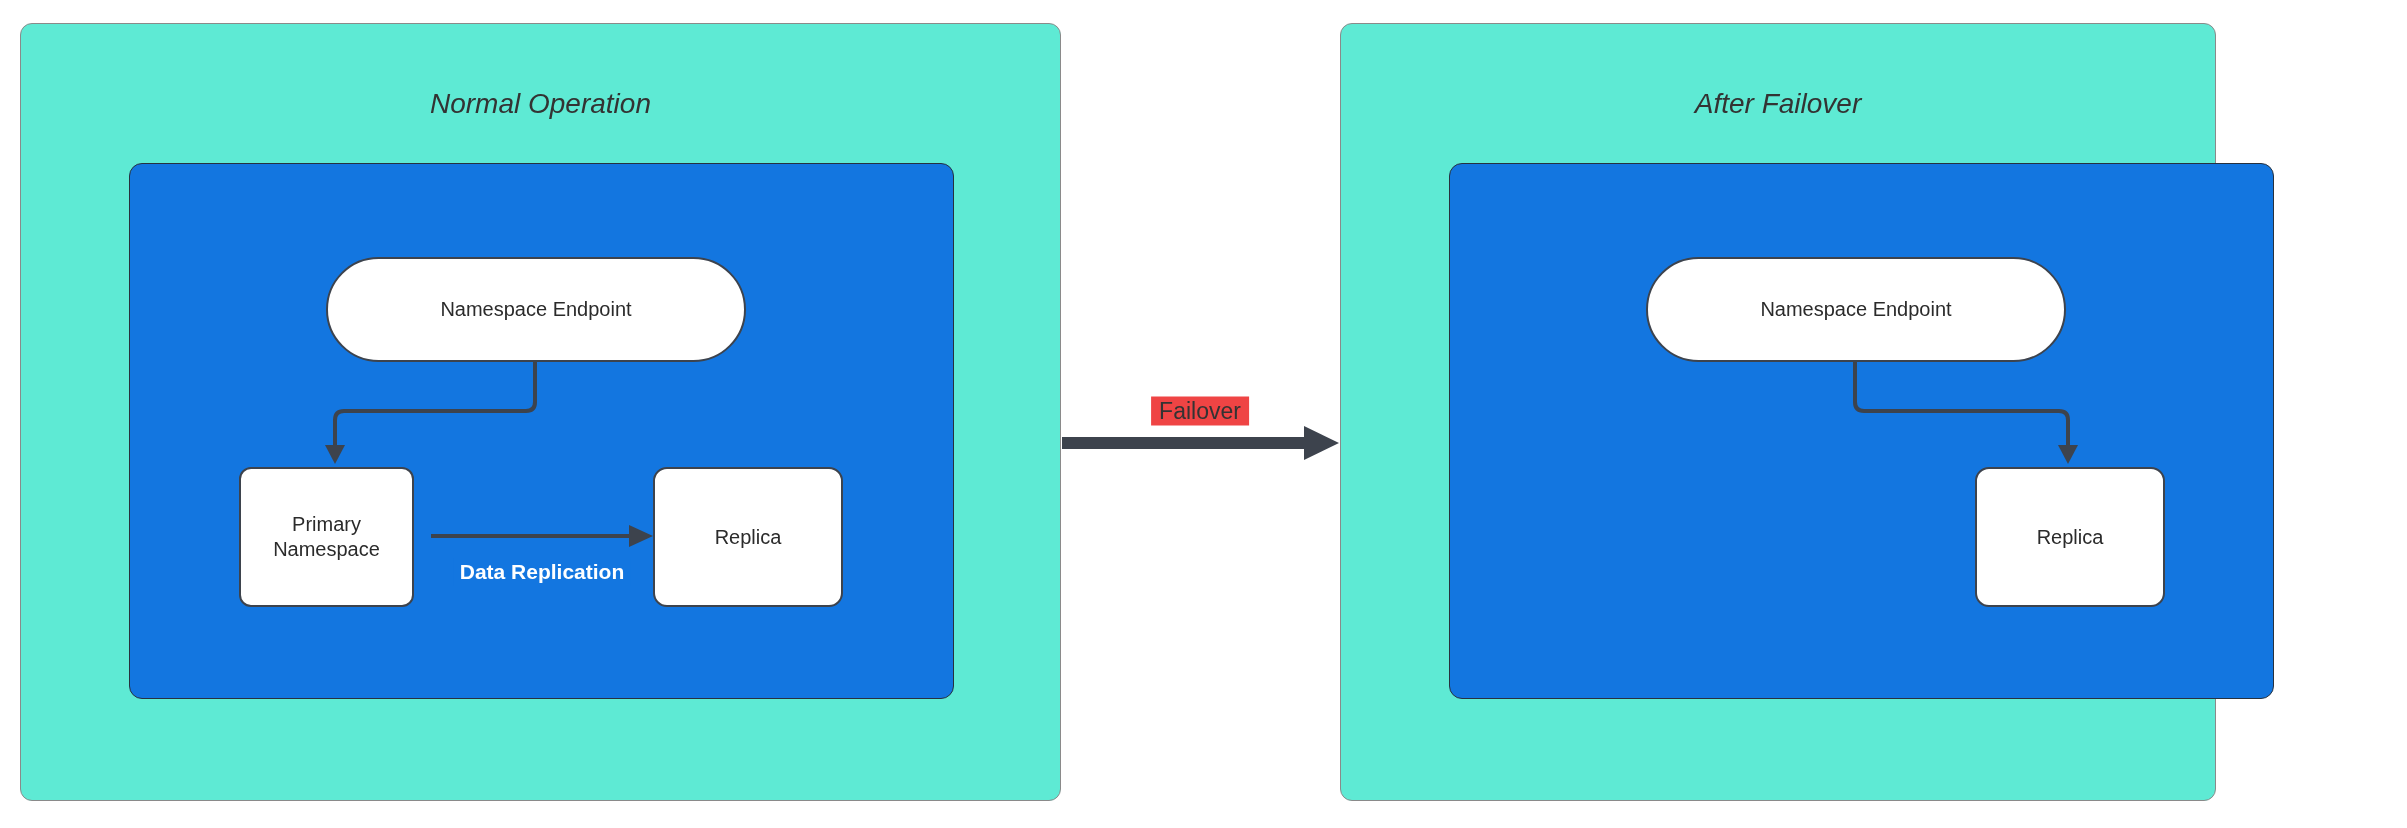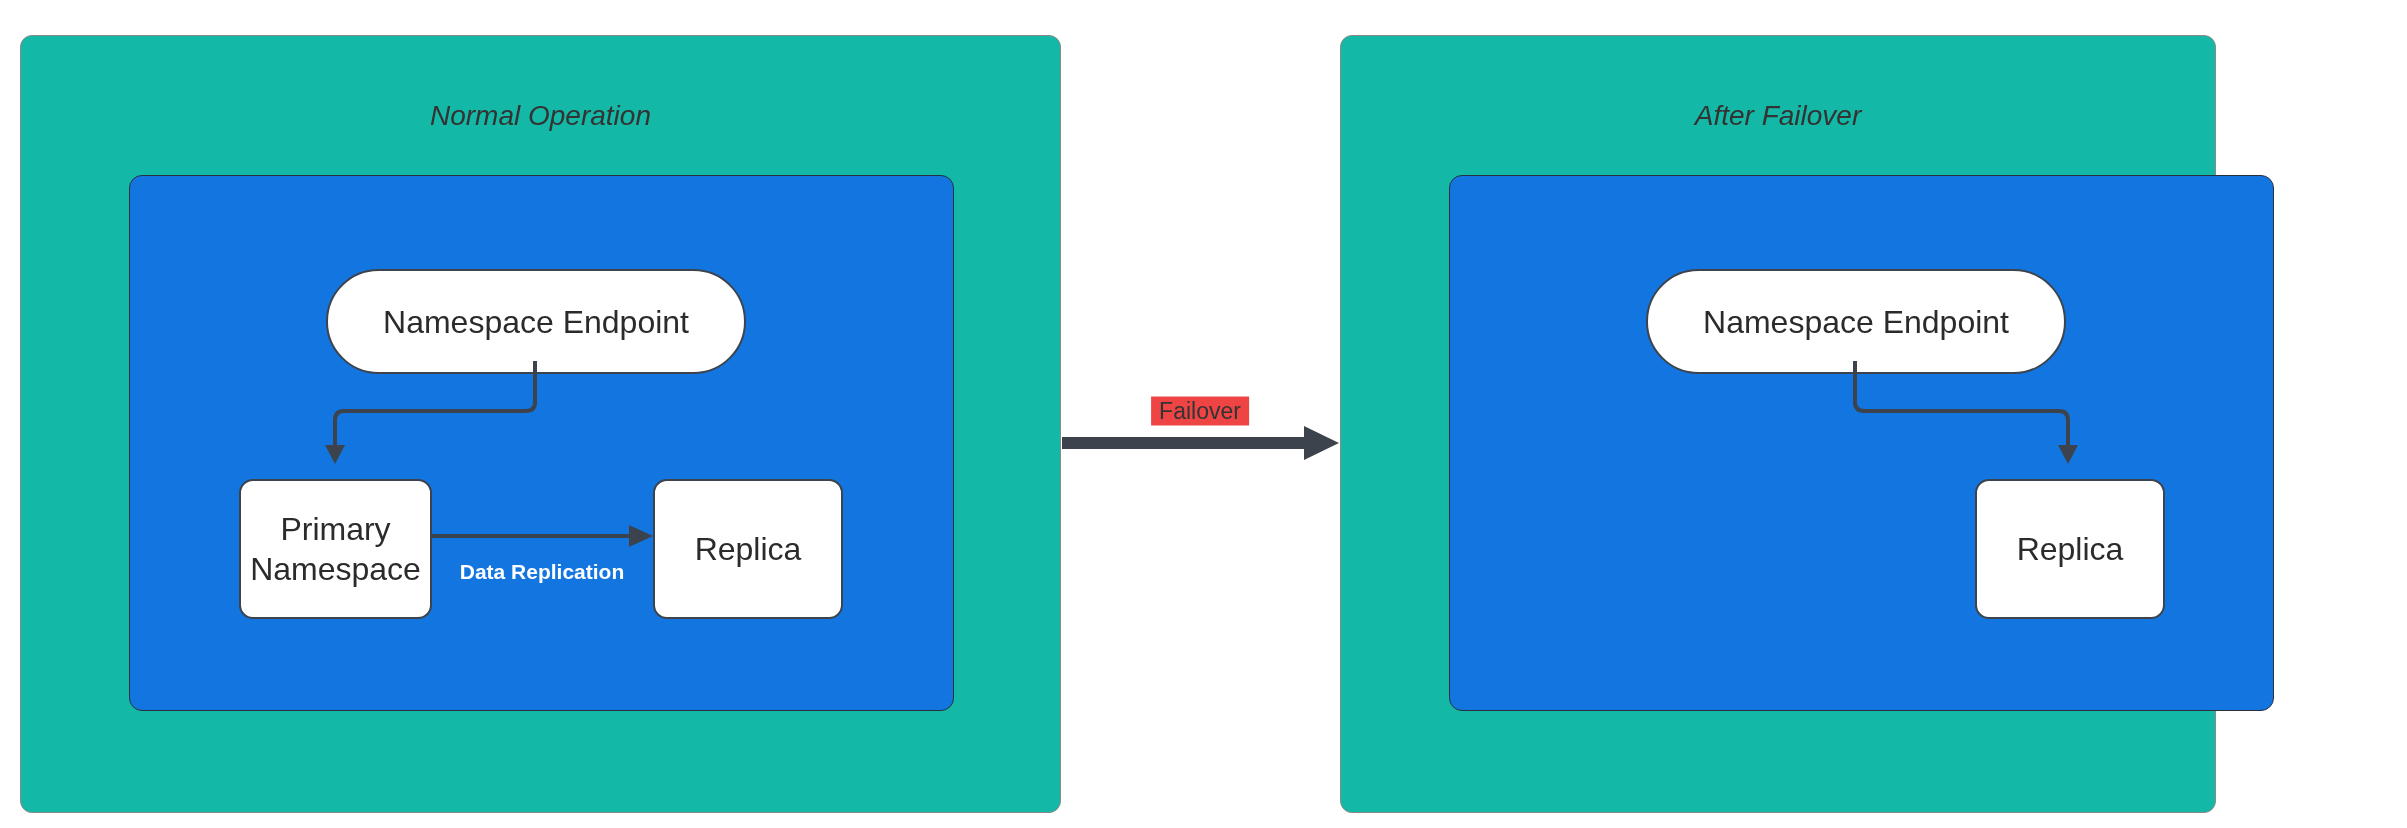--- a/index.html
+++ b/index.html
@@ -1,35 +1,35 @@
 <!DOCTYPE html>
 <html><head>
 <meta charset="utf-8">
 <style>
   html,body{margin:0;padding:0;background:#ffffff;}
   body{font-family:"Liberation Sans", sans-serif; color:#2b2b2b;}
   .canvas{position:relative;width:2407px;height:828px;background:#ffffff;overflow:hidden;}
 
-  .panel{position:absolute;top:35px;height:778px;background:#14b8a6;
+  .panel{position:absolute;top:23px;height:778px;background:#5eead4;
          border:1.5px solid #8a8a8a;border-radius:12px;box-sizing:border-box;}
   .panel.left{left:20px;width:1041px;}
   .panel.right{left:1340px;width:876px;}
 
   .panel-title{position:absolute;top:64px;left:0;width:100%;text-align:center;
                font-size:28px;font-style:italic;color:#333333;}
 
   .cluster{position:absolute;left:108px;top:139px;width:825px;height:536px;
            background:#1376e0;border:1px solid #27313e;border-radius:13px;box-sizing:border-box;}
 
   .node{position:absolute;display:flex;align-items:center;justify-content:center;
         text-align:center;background:#ffffff;border:2.5px solid #3d434d;
-        box-sizing:border-box;font-size:32px;line-height:1.25;color:#2b2b2b;}
+        box-sizing:border-box;font-size:20px;line-height:1.25;color:#2b2b2b;}
   .pill{left:196px;top:93px;width:420px;height:105px;border-radius:53px;}
   .rect{top:303px;height:140px;border-radius:14px;}
-  .rect.primary{left:109px;width:193px;}
+  .rect.primary{left:109px;width:175px;border-radius:12px;}
   .rect.replica-l{left:523px;width:190px;}
   .rect.recovering{left:115px;width:190px;background:#e0e0e0;border:2px solid #8a8a8a;
                    color:#555a60;font-style:italic;}
   .rect.replica-r{left:525px;width:190px;}
 
   svg.overlay{position:absolute;left:0;top:0;width:2407px;height:828px;pointer-events:none;}
   .edge{stroke:#3d434d;stroke-width:4;fill:none;}
   .edge.thick{stroke-width:12;}
   .head{fill:#3d434d;stroke:none;}
 

